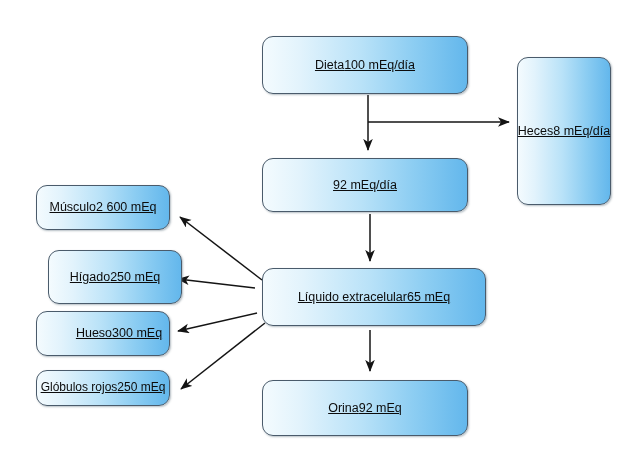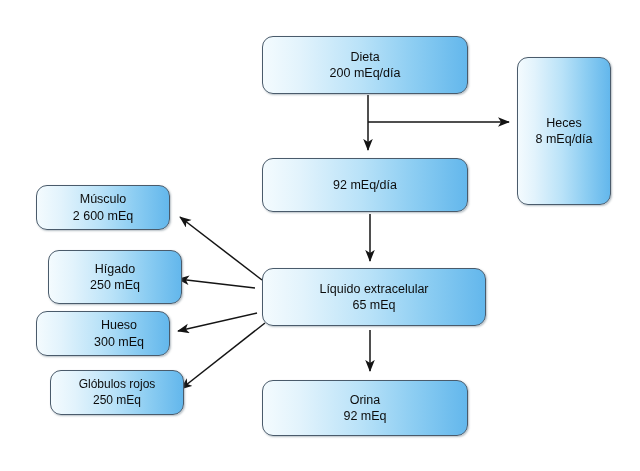--- a/index.html
+++ b/index.html
@@ -28,46 +28,47 @@
     pointer-events: none;
   }
   .node {
     position: absolute;
     box-sizing: border-box;
     border: 1.3px solid #4a5b6b;
     border-radius: 11px;
     background: linear-gradient(to right, #f4fbfe 0%, #e2f3fc 18%, #b9e2f8 48%, #8ccdf2 74%, #63b7ec 100%);
     box-shadow: 1px 1px 2px rgba(90,110,125,0.45);
     display: flex;
-    flex-direction: column;
+    flex-direction: row;
     align-items: center;
     justify-content: center;
     color: #0c0c0c;
     font-size: 12.5px;
     line-height: 1.32;
     text-align: center;
     z-index: 2;
+    text-decoration: underline;
   }
   .node .ln {
     display: block;
     white-space: nowrap;
   }
   
   #node-dieta      { left: 262px; top: 36px;  width: 206px; height: 58px; }
   #node-absorcion  { left: 262px; top: 158px; width: 206px; height: 54px; }
   #node-liquido    { left: 262px; top: 268px; width: 224px; height: 58px; }
   #node-orina      { left: 262px; top: 380px; width: 206px; height: 56px; }
   
   #node-heces      { left: 517px; top: 57px;  width: 94px;  height: 148px; justify-content: center; }
   #node-heces .ln:first-child { }
   
   #node-musculo    { left: 36px;  top: 185px; width: 134px; height: 45px; align-items: center; }
   #node-higado     { left: 48px;  top: 250px; width: 134px; height: 54px; }
   #node-hueso      { left: 36px;  top: 311px; width: 134px; height: 45px; padding-left: 32px; }
-  #node-globulos   { left: 36px;  top: 370px; width: 134px; height: 45px; margin-left: 14px; }
+  #node-globulos   { left: 36px;  top: 370px; width: 134px; height: 36px; }
   #node-globulos   { font-size: 12px; }
 </style>
 </head>
 <body>
 
 <div id="canvas">
 
   <svg id="arrow-layer" viewBox="0 0 640 471" width="640" height="471" xmlns="http://www.w3.org/2000/svg">
     <defs>
       <marker id="ah" markerWidth="9" markerHeight="9" refX="7.4" refY="3.2" orient="auto" markerUnits="strokeWidth">
@@ -103,21 +104,21 @@
       <line x1="257" y1="313" x2="178" y2="331" stroke="#141414" stroke-width="1.5" marker-end="url(#ah)"></line>
     </g>
 
     <g>
       <line x1="265" y1="323" x2="181" y2="389" stroke="#141414" stroke-width="1.5" marker-end="url(#ah)"></line>
     </g>
   </svg>
 
   <div class="node" id="node-dieta">
     <span class="ln">Dieta</span>
-    <span class="ln">200 mEq/día</span>
+    <span class="ln">100 mEq/día</span>
   </div>
 
   <div class="node" id="node-absorcion">
     <span class="ln">92 mEq/día</span>
   </div>
 
   <div class="node" id="node-liquido">
     <span class="ln">Líquido extracelular</span>
     <span class="ln">65 mEq</span>
   </div>

